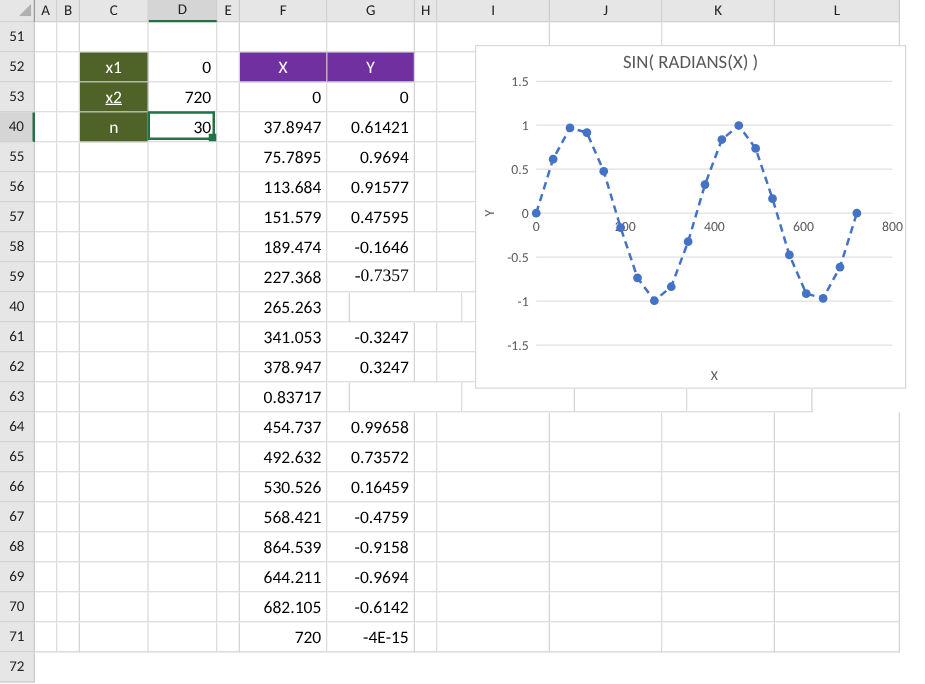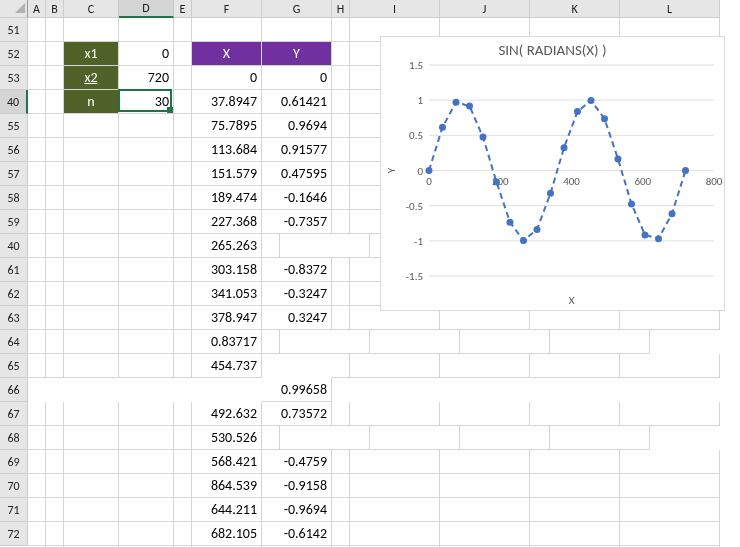--- a/index.html
+++ b/index.html
@@ -279,48 +279,34 @@
         <div class="cell" style="width: 90px; height: 24px;"></div>
         <div class="cell" style="width: 100px; height: 24px;"></div>
       </div>
       <div class="row">
         <div class="cell" style="width: 18px; height: 24px;"></div>
         <div class="cell" style="width: 18px; height: 24px;"></div>
         <div class="cell" style="width: 55px; height: 24px;"></div>
         <div class="cell" style="width: 55px; height: 24px;"></div>
         <div class="cell" style="width: 18px; height: 24px;"></div>
         <div class="cell num" style="width: 70px; height: 24px;">227.368</div>
-        <div class="cell num" style="width: 70px; height: 24px;">-0.7357</div>
+        <div class="cell num" style="width: 70px; height: 24px; font-family: Liberation Serif, serif;">-0.7357</div>
         <div class="cell" style="width: 18px; height: 24px;"></div>
         <div class="cell" style="width: 90px; height: 24px;"></div>
         <div class="cell" style="width: 90px; height: 24px;"></div>
         <div class="cell" style="width: 90px; height: 24px;"></div>
         <div class="cell" style="width: 100px; height: 24px;"></div>
       </div>
       <div class="row">
         <div class="cell" style="width: 18px; height: 24px;"></div>
         <div class="cell" style="width: 18px; height: 24px;"></div>
         <div class="cell" style="width: 55px; height: 24px;"></div>
         <div class="cell" style="width: 55px; height: 24px;"></div>
         <div class="cell" style="width: 18px; height: 24px;"></div>
         <div class="cell num" style="width: 70px; height: 24px;">265.263</div>
-        <div class="cell" style="width: 18px; height: 24px;"></div>
-        <div class="cell" style="width: 90px; height: 24px;"></div>
-        <div class="cell" style="width: 90px; height: 24px;"></div>
-        <div class="cell" style="width: 90px; height: 24px;"></div>
-        <div class="cell" style="width: 100px; height: 24px;"></div>
-      </div>
-      <div class="row">
-        <div class="cell" style="width: 18px; height: 24px;"></div>
-        <div class="cell" style="width: 18px; height: 24px;"></div>
-        <div class="cell" style="width: 55px; height: 24px;"></div>
-        <div class="cell" style="width: 55px; height: 24px;"></div>
-        <div class="cell" style="width: 18px; height: 24px;"></div>
-        <div class="cell num" style="width: 70px; height: 24px;">303.158</div>
-        <div class="cell num" style="width: 70px; height: 24px;">-0.8372</div>
         <div class="cell" style="width: 18px; height: 24px;"></div>
         <div class="cell" style="width: 90px; height: 24px;"></div>
         <div class="cell" style="width: 90px; height: 24px;"></div>
         <div class="cell" style="width: 90px; height: 24px;"></div>
         <div class="cell" style="width: 100px; height: 24px;"></div>
       </div>
       <div class="row">
         <div class="cell" style="width: 18px; height: 24px;"></div>
         <div class="cell" style="width: 18px; height: 24px;"></div>
         <div class="cell" style="width: 55px; height: 24px;"></div>
@@ -361,21 +347,21 @@
         <div class="cell" style="width: 90px; height: 24px;"></div>
         <div class="cell" style="width: 100px; height: 24px;"></div>
       </div>
       <div class="row">
         <div class="cell" style="width: 18px; height: 24px;"></div>
         <div class="cell" style="width: 18px; height: 24px;"></div>
         <div class="cell" style="width: 55px; height: 24px;"></div>
         <div class="cell" style="width: 55px; height: 24px;"></div>
         <div class="cell" style="width: 18px; height: 24px;"></div>
         <div class="cell num" style="width: 70px; height: 24px;">454.737</div>
-        <div class="cell num" style="width: 70px; height: 24px; margin-top: 24px;">0.99658</div>
+        <div class="cell num" style="width: 70px; height: 24px;">0.99658</div>
         <div class="cell" style="width: 18px; height: 24px;"></div>
         <div class="cell" style="width: 90px; height: 24px;"></div>
         <div class="cell" style="width: 90px; height: 24px;"></div>
         <div class="cell" style="width: 90px; height: 24px;"></div>
         <div class="cell" style="width: 100px; height: 24px;"></div>
       </div>
       <div class="row">
         <div class="cell" style="width: 18px; height: 24px;"></div>
         <div class="cell" style="width: 18px; height: 24px;"></div>
         <div class="cell" style="width: 55px; height: 24px;"></div>
@@ -389,20 +375,21 @@
         <div class="cell" style="width: 90px; height: 24px;"></div>
         <div class="cell" style="width: 100px; height: 24px;"></div>
       </div>
       <div class="row">
         <div class="cell" style="width: 18px; height: 24px;"></div>
         <div class="cell" style="width: 18px; height: 24px;"></div>
         <div class="cell" style="width: 55px; height: 24px;"></div>
         <div class="cell" style="width: 55px; height: 24px;"></div>
         <div class="cell" style="width: 18px; height: 24px;"></div>
         <div class="cell num" style="width: 70px; height: 24px;">530.526</div>
+        <div class="cell num" style="width: 70px; height: 24px;">0.16459</div>
         <div class="cell" style="width: 18px; height: 24px;"></div>
         <div class="cell" style="width: 90px; height: 24px;"></div>
         <div class="cell" style="width: 90px; height: 24px;"></div>
         <div class="cell" style="width: 90px; height: 24px;"></div>
         <div class="cell" style="width: 100px; height: 24px;"></div>
       </div>
       <div class="row">
         <div class="cell" style="width: 18px; height: 24px;"></div>
         <div class="cell" style="width: 18px; height: 24px;"></div>
         <div class="cell" style="width: 55px; height: 24px;"></div>

